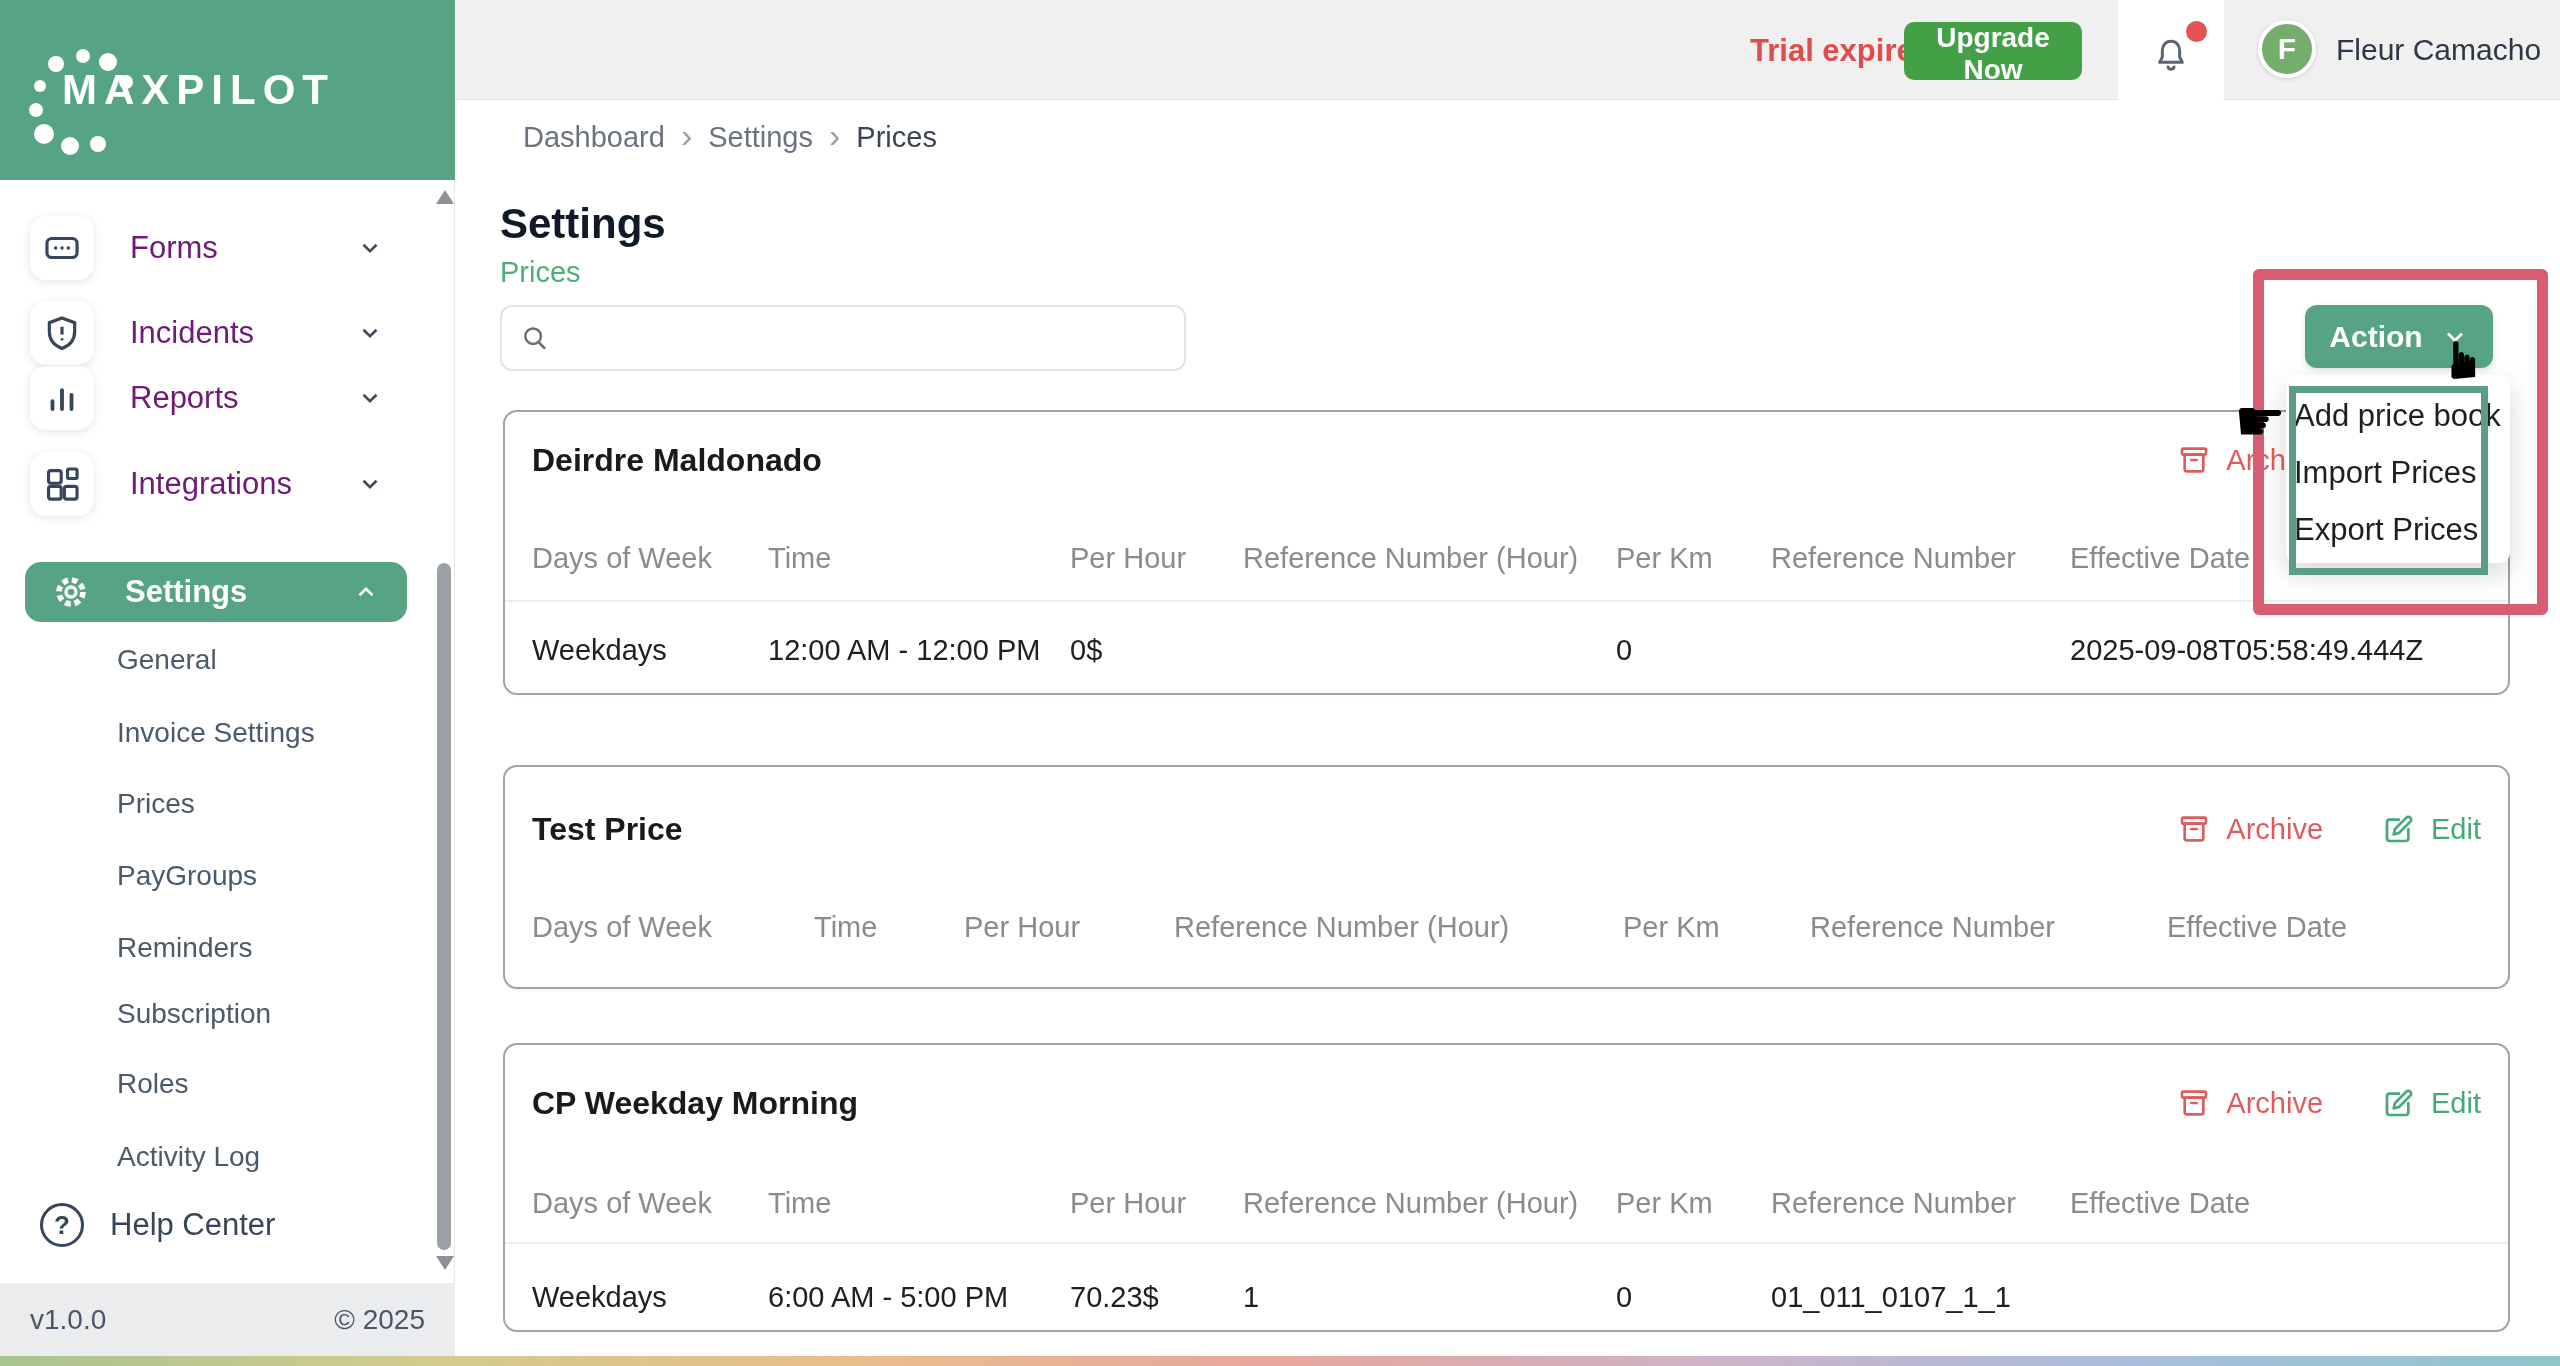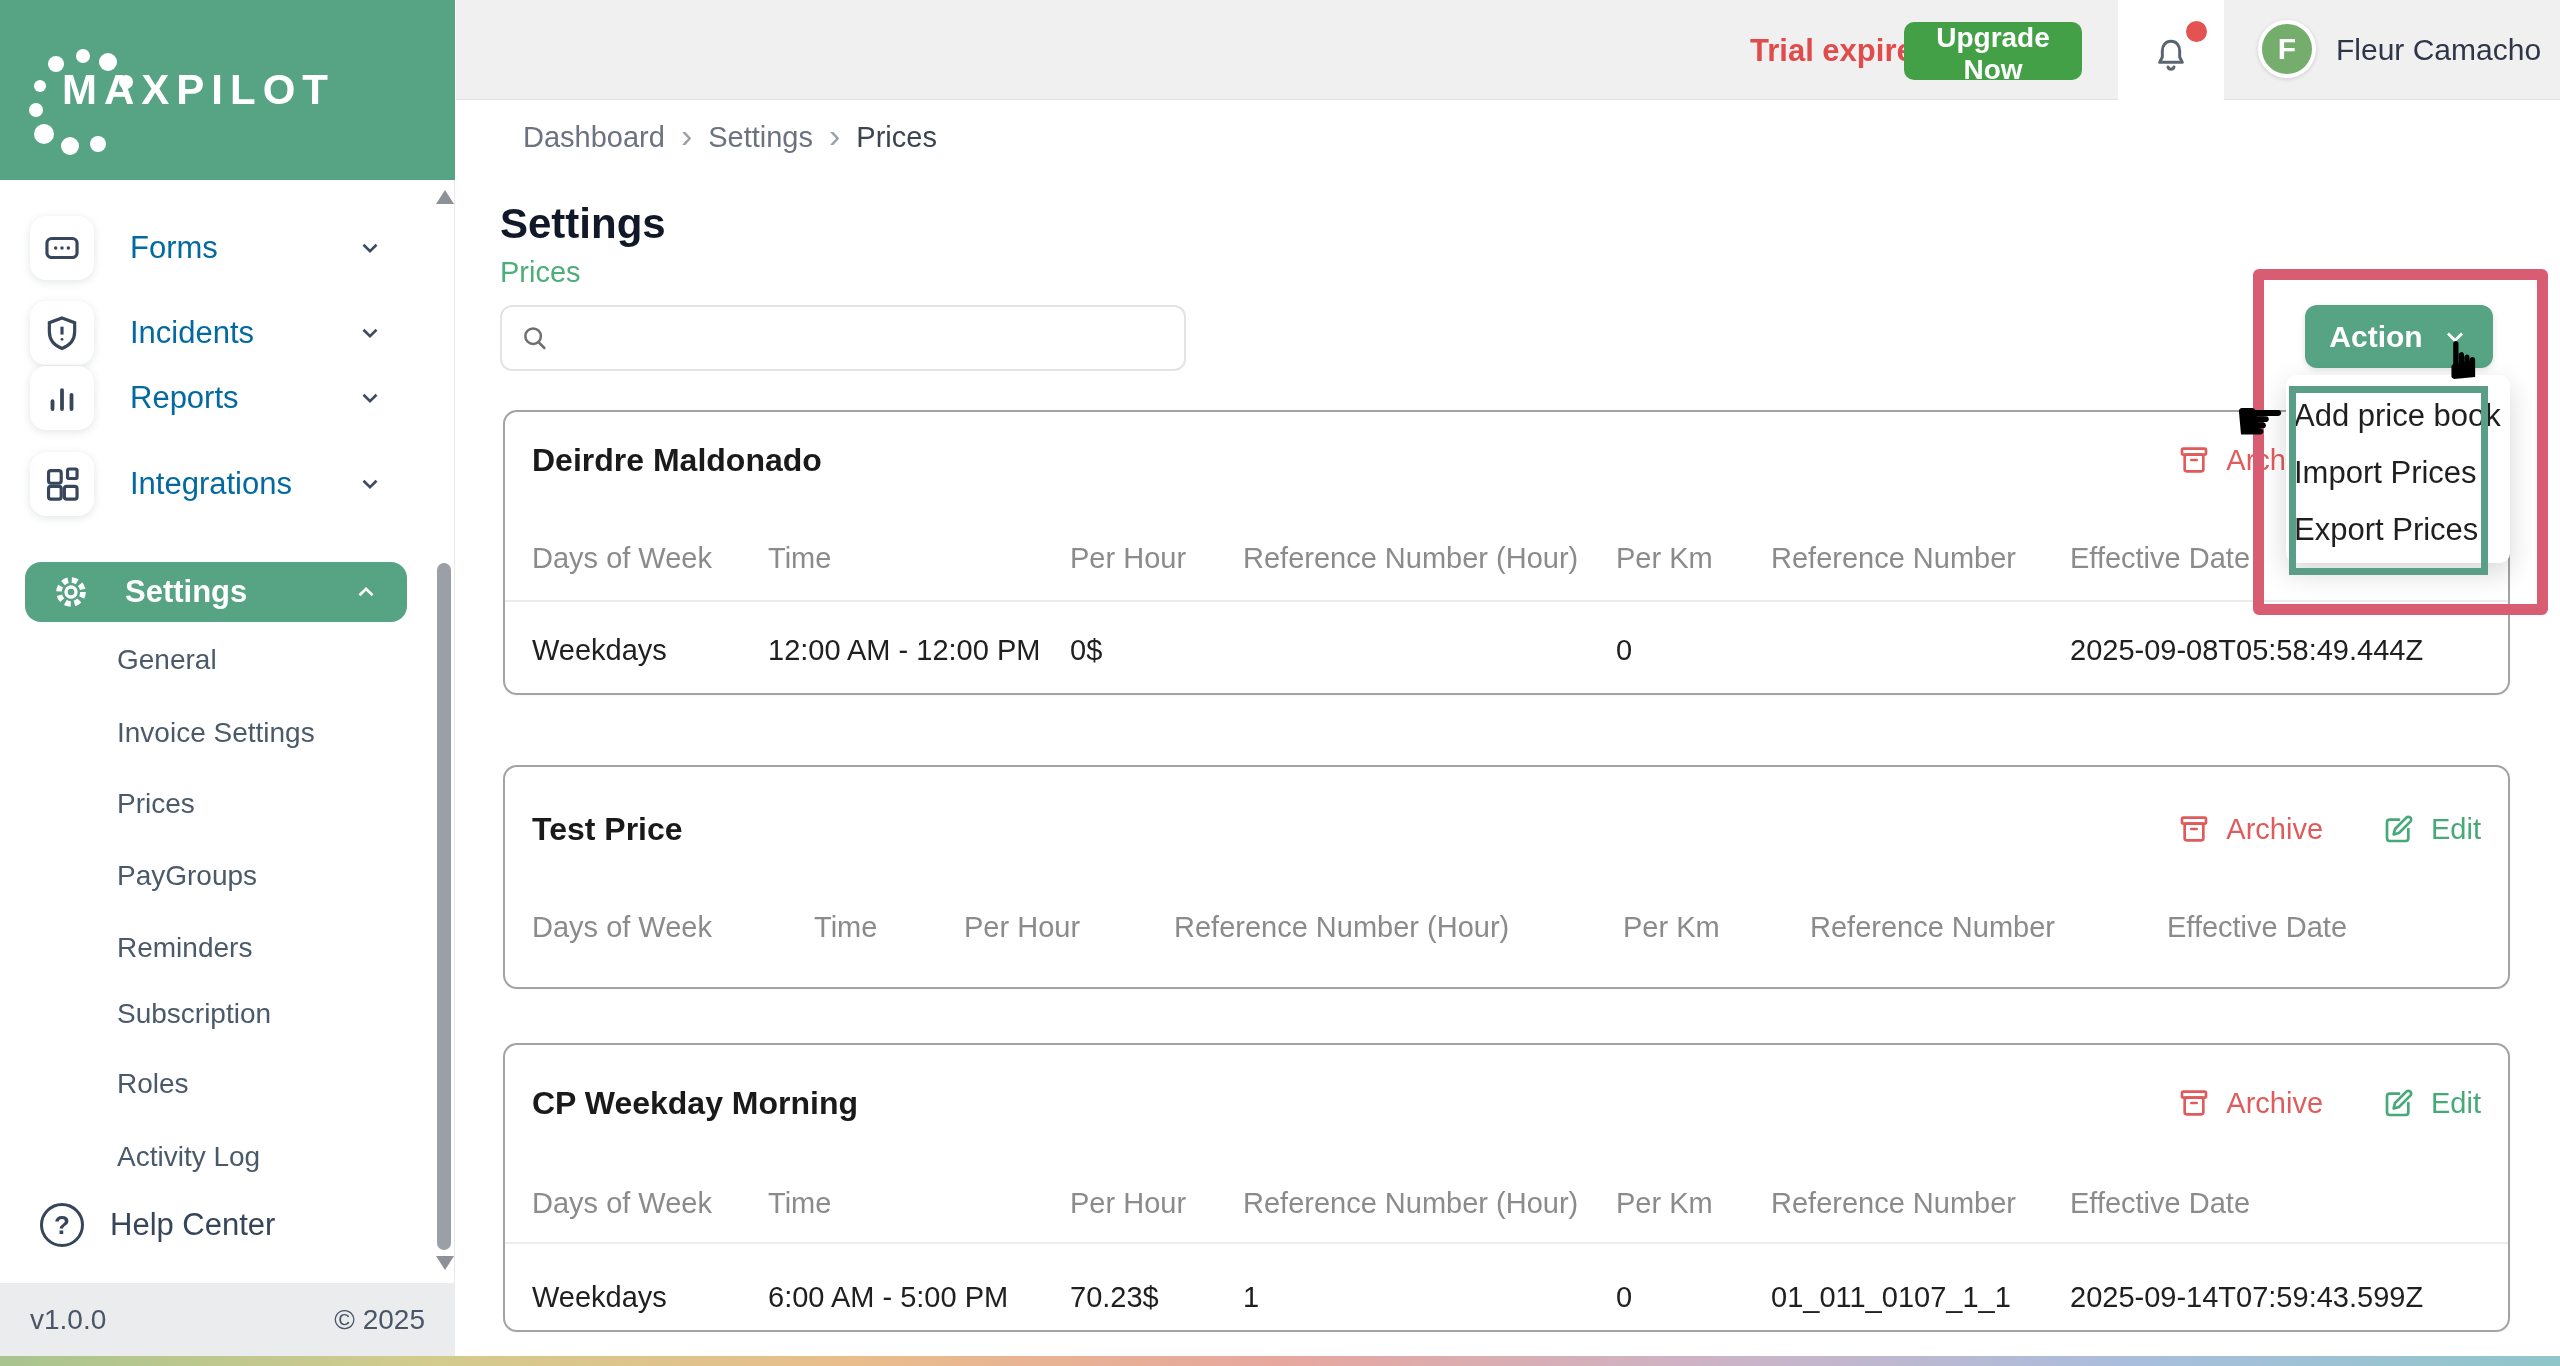--- a/index.html
+++ b/index.html
@@ -9,21 +9,21 @@
 
   
   .sidebar { position:absolute; left:0; top:0; width:455px; height:1366px;
              background:#fff; border-right:1px solid #e8e8e8; z-index:3; }
   .logo-block { position:absolute; left:0; top:0; width:455px; height:180px; background:#56a484; }
   .logo-wrap { position:absolute; left:26px; top:42px; display:flex; align-items:center; }
   .logo-dots { position:absolute; left:0; top:0; }
   .logo-text { position:absolute; left:36px; top:24px; color:#fff; font-size:42px; font-weight:700;
                letter-spacing:7px; }
   .nav-item { position:absolute; left:30px; width:395px; height:66px; display:flex;
-              align-items:center; cursor:pointer; color:#0369a1; }
+              align-items:center; cursor:pointer; color:#701a75; }
   .icon-box { width:64px; height:64px; border-radius:16px; background:#fff;
               box-shadow:0 2px 8px rgba(50,70,90,.14); display:flex; align-items:center;
               justify-content:center; color:#37465a; flex:0 0 64px; }
   .nav-label { font-size:31px; font-weight:500; margin-left:36px; flex:1; }
   .nav-chev { margin-right:42px; color:#3d4b5f; }
   .settings-pill { position:absolute; left:25px; top:562px; width:382px; height:60px;
                    background:#56a484; border-radius:16px; display:flex; align-items:center;
                    color:#fff; cursor:pointer; }
   .settings-pill .icon-box { background:transparent; box-shadow:none; color:#fff; margin-left:14px; }
   .settings-pill .nav-label { margin-left:22px; color:#fff; font-weight:600; }
@@ -428,21 +428,20 @@
       <span>Effective Date</span>
     </div>
     <div class="divider"></div>
     <div class="trow cols-a">
       <span>Weekdays</span>
       <span>6:00 AM - 5:00 PM</span>
       <span>70.23$</span>
       <span>1</span>
       <span>0</span>
       <span>01_011_0107_1_1</span>
-      <span>2025-09-14T07:59:43.599Z</span>
     </div>
   </section>
 
   <button class="action-btn">
     <span>Action</span>
     <span>
       <svg width="28" height="28" viewBox="0 0 24 24" fill="none" stroke="#ffffff" stroke-width="2.4">
           <polyline points="6 9 12 15 18 9"></polyline>
         </svg>
       </span>

